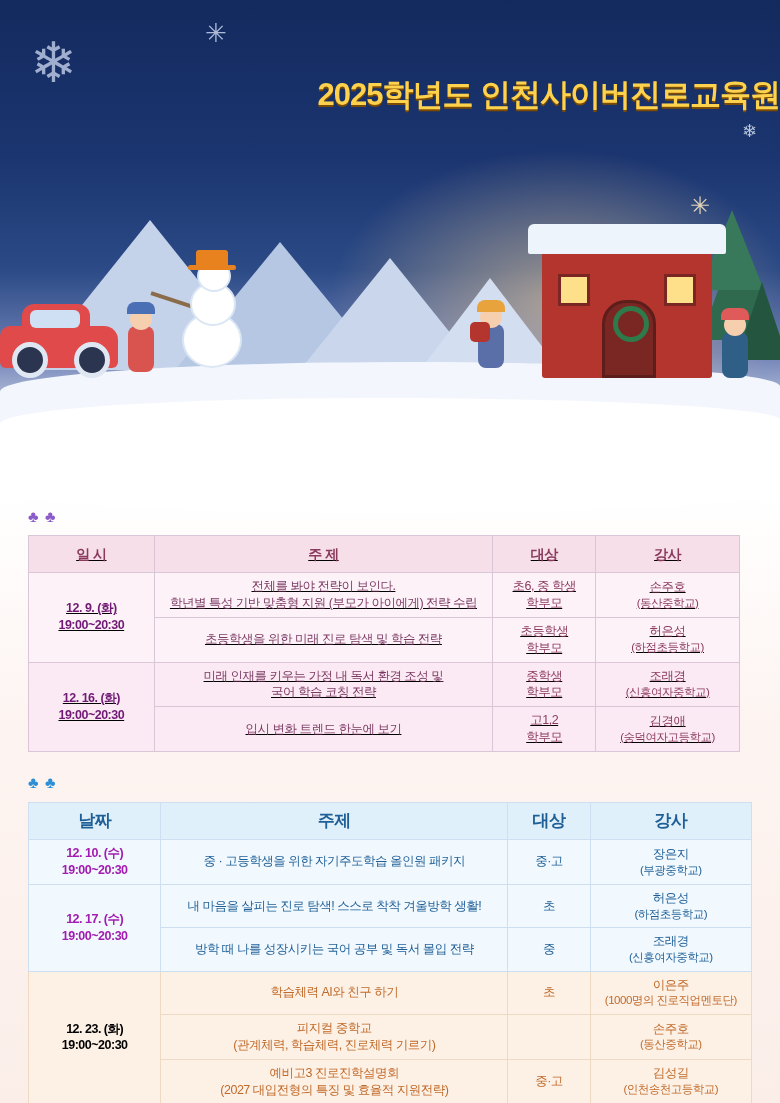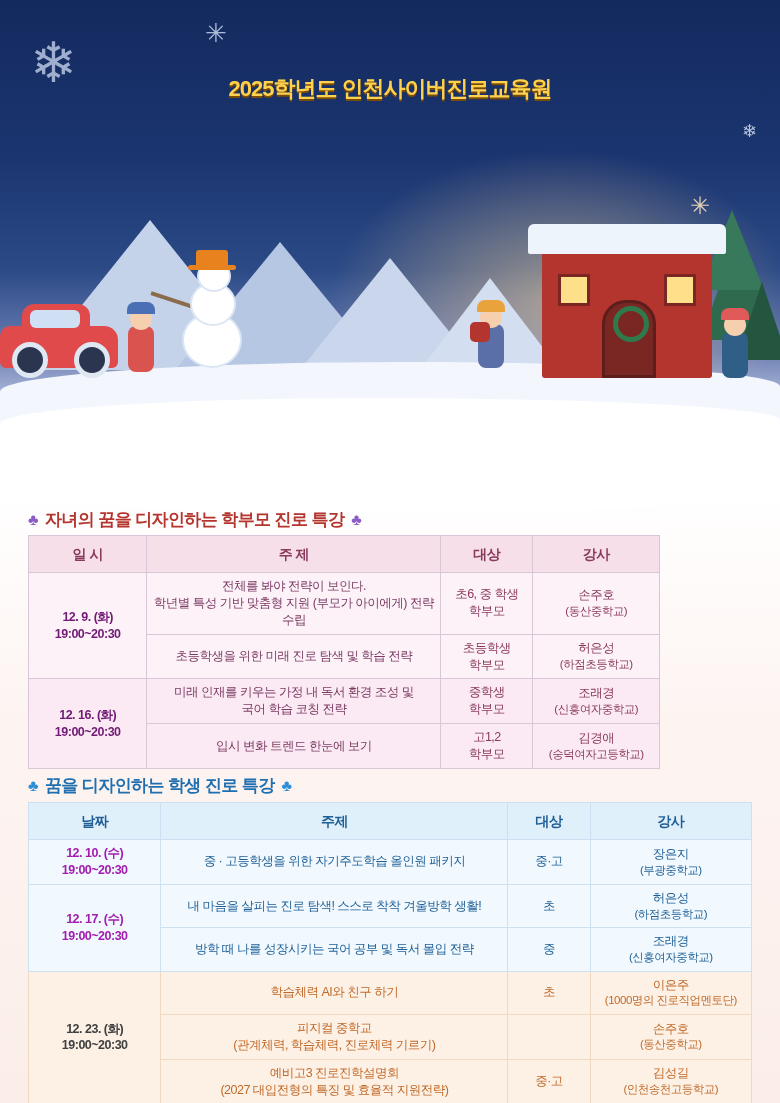--- a/index.html
+++ b/index.html
@@ -18,22 +18,22 @@
   .hero .glow{position:absolute;left:330px;top:150px;width:460px;height:300px;border-radius:50%;
         background:radial-gradient(closest-side,rgba(255,214,150,.55),rgba(255,214,150,0));}
 
   .snowflake{position:absolute;color:#c8d4ec;opacity:.85;}
   .sf1{left:30px;top:30px;font-size:56px;color:#b9c6e2;}
   .sf2{left:205px;top:18px;font-size:26px;}
   .sf3{left:120px;top:285px;font-size:22px;color:#e7eefb;}
   .sf4{left:690px;top:192px;font-size:24px;color:#ffe9c0;}
   .sf5{left:742px;top:120px;font-size:18px;color:#d4deef;}
 
-  .title-top{position:absolute;top:74px;left:0;width:780px;text-align:center;
-      font-size:22px;font-weight:bold;color:#ffd24d;letter-spacing:-1px;
+  .title-top{position:absolute;top:74px;left:0;width:780px;text-align:right;
+      font-size:31px;font-weight:bold;color:#ffd24d;letter-spacing:-1px;
       text-shadow:0 2px 0 #7a4b00;}
   .title-main{position:absolute;top:120px;left:0;width:780px;text-align:center;
       font-size:66px;font-weight:bold;color:#ffffff;letter-spacing:-3px;line-height:1.15;
       text-shadow:0 0 14px rgba(120,180,255,.9),0 3px 0 #2c4a8e;}
   .date-pill{position:absolute;top:222px;left:50%;transform:translateX(-50%);
       background:#eaf1fb;border-radius:28px;padding:9px 40px;
       font-size:27px;color:#3b4f7d;font-weight:bold;letter-spacing:-1px;
       box-shadow:0 2px 6px rgba(0,0,0,.18);}
 
   
@@ -95,34 +95,34 @@
 
   .sec-head{display:flex;align-items:center;gap:7px;font-size:17px;font-weight:bold;letter-spacing:-.6px;}
   .sec1{position:absolute;left:28px;top:18px;color:#b4342e;}
   .sec2{position:absolute;left:28px;top:284px;color:#1f6fb0;}
   .clover{color:#8b5cc7;font-size:16px;}
   .clover-b{color:#2e8fd6;font-size:16px;}
 
   table{border-collapse:collapse;position:absolute;font-size:12.5px;letter-spacing:-.5px;}
   table td,table th{border:1px solid #d9c6d6;text-align:center;vertical-align:middle;padding:5px 4px;line-height:1.35;}
 
-  #parent-table{left:28px;top:45px;width:632px;}
+  #parent-table{left:28px;top:45px;width:712px;text-decoration:underline;}
   #parent-table th{background:#f7dfe9;color:#8a3a5d;font-size:14px;font-weight:bold;height:26px;}
   #parent-table td{background:#fdf2f8;color:#8a3a5d;}
   #parent-table td.subject{color:#7b3b63;}
   #parent-table td.datecell{color:#701a75;font-weight:bold;}
   #parent-table td.alt{background:#fbe9f3;}
 
   #student-table{left:28px;top:312px;width:724px;border-color:#c8d8ea;}
   #student-table td,#student-table th{border:1px solid #cddff0;}
-  #student-table th{background:#dff0fb;color:#1f5f96;font-size:14px;font-weight:bold;height:26px;}
+  #student-table th{background:#dff0fb;color:#1f5f96;font-size:17px;font-weight:bold;height:26px;}
   #student-table td{background:#f1f9ff;color:#1f5f96;}
   #student-table td.datecell{color:#a21caf;font-weight:bold;}
   #student-table tr.warm td{background:#fdf1e6;color:#c06a2a;border-color:#f0d9c2;}
-  #student-table tr.warm td.datecell{color:#404040;}
+  #student-table tr.warm td.datecell{color:#000000;}
   .small{font-size:11.5px;}
 </style>
 </head>
 <body>
 
 <div class="poster">
 
   <div class="hero">
     <div class="glow"></div>
 
@@ -181,21 +181,20 @@
     <div class="kid kid3"></div>
     <div class="kid3h"></div>
     <div class="kid3c"></div>
   </div>
 
   <div class="body-wrap">
     <div class="wave"></div>
 
     <div class="sec-head sec1">
       <span class="clover">♣</span>
-      <span>자녀의 꿈을 디자인하는 학부모 진로 특강</span>
       <span class="clover">♣</span>
     </div>
 
     <table id="parent-table">
       <tbody>
           <tr>
         <th style="width:118px">일 시</th>
         <th style="width:338px">주 제</th>
         <th style="width:96px">대상</th>
         <th style="width:138px">강사</th>
@@ -256,21 +255,20 @@
         <td class="alt">
           <div>김경애</div>
           <div class="small">(숭덕여자고등학교)</div>
         </td>
       </tr>
     </tbody>
       </table>
 
     <div class="sec-head sec2">
       <span class="clover-b">♣</span>
-      <span>꿈을 디자인하는 학생 진로 특강</span>
       <span class="clover-b">♣</span>
     </div>
 
     <table id="student-table">
       <tbody>
           <tr>
         <th style="width:126px">날짜</th>
         <th style="width:352px">주제</th>
         <th style="width:76px">대상</th>
         <th style="width:158px">강사</th>

